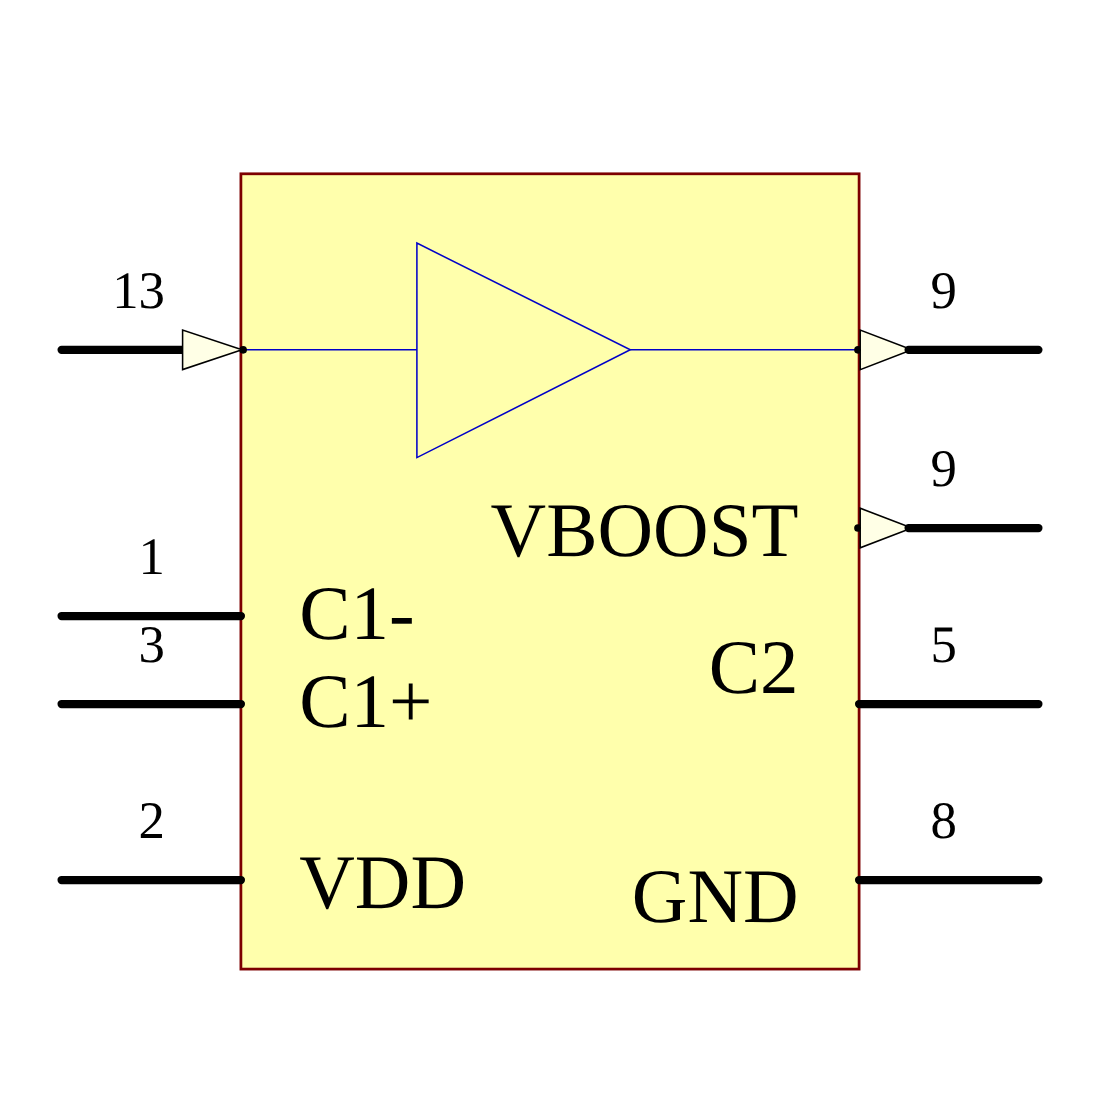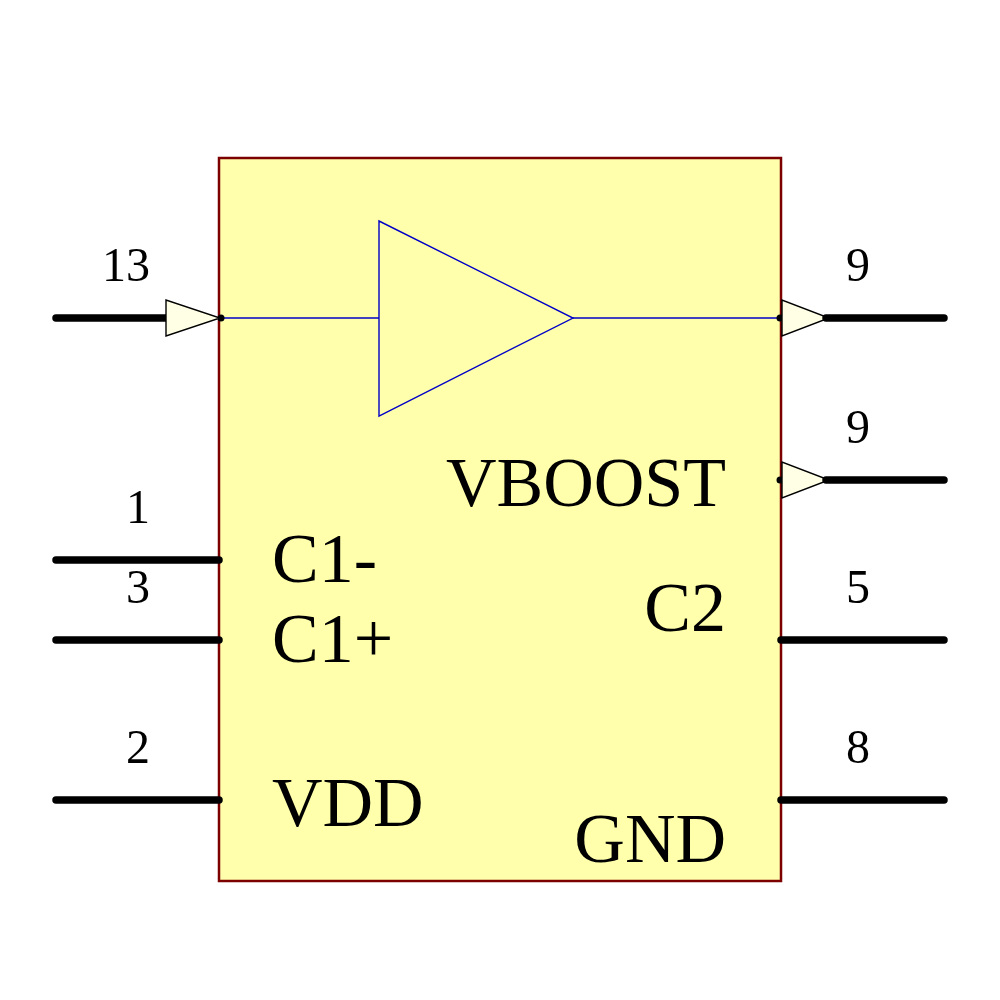--- a/index.html
+++ b/index.html
@@ -99,15 +99,15 @@
   <div class="pin-num right" style="top:241px;">9</div>
   <div class="pin-num right" style="top:403px;">9</div>
   <div class="pin-num right" style="top:563px;">5</div>
   <div class="pin-num right" style="top:723px;">8</div>
 
   <div class="pin-label inner-right" style="top:448px;text-align:right;">VBOOST</div>
   <div class="pin-label inner-left" style="top:524px;">C1-</div>
   <div class="pin-label inner-left" style="top:604px;text-align:right;">C1+</div>
   <div class="pin-label inner-right" style="top:573px;">C2</div>
   <div class="pin-label inner-left" style="top:768px;">VDD</div>
-  <div class="pin-label inner-right" style="top:804px;">GND</div>
+  <div class="pin-label inner-right" style="top:781px;">GND</div>
 
 </div>
 
 </body></html>

